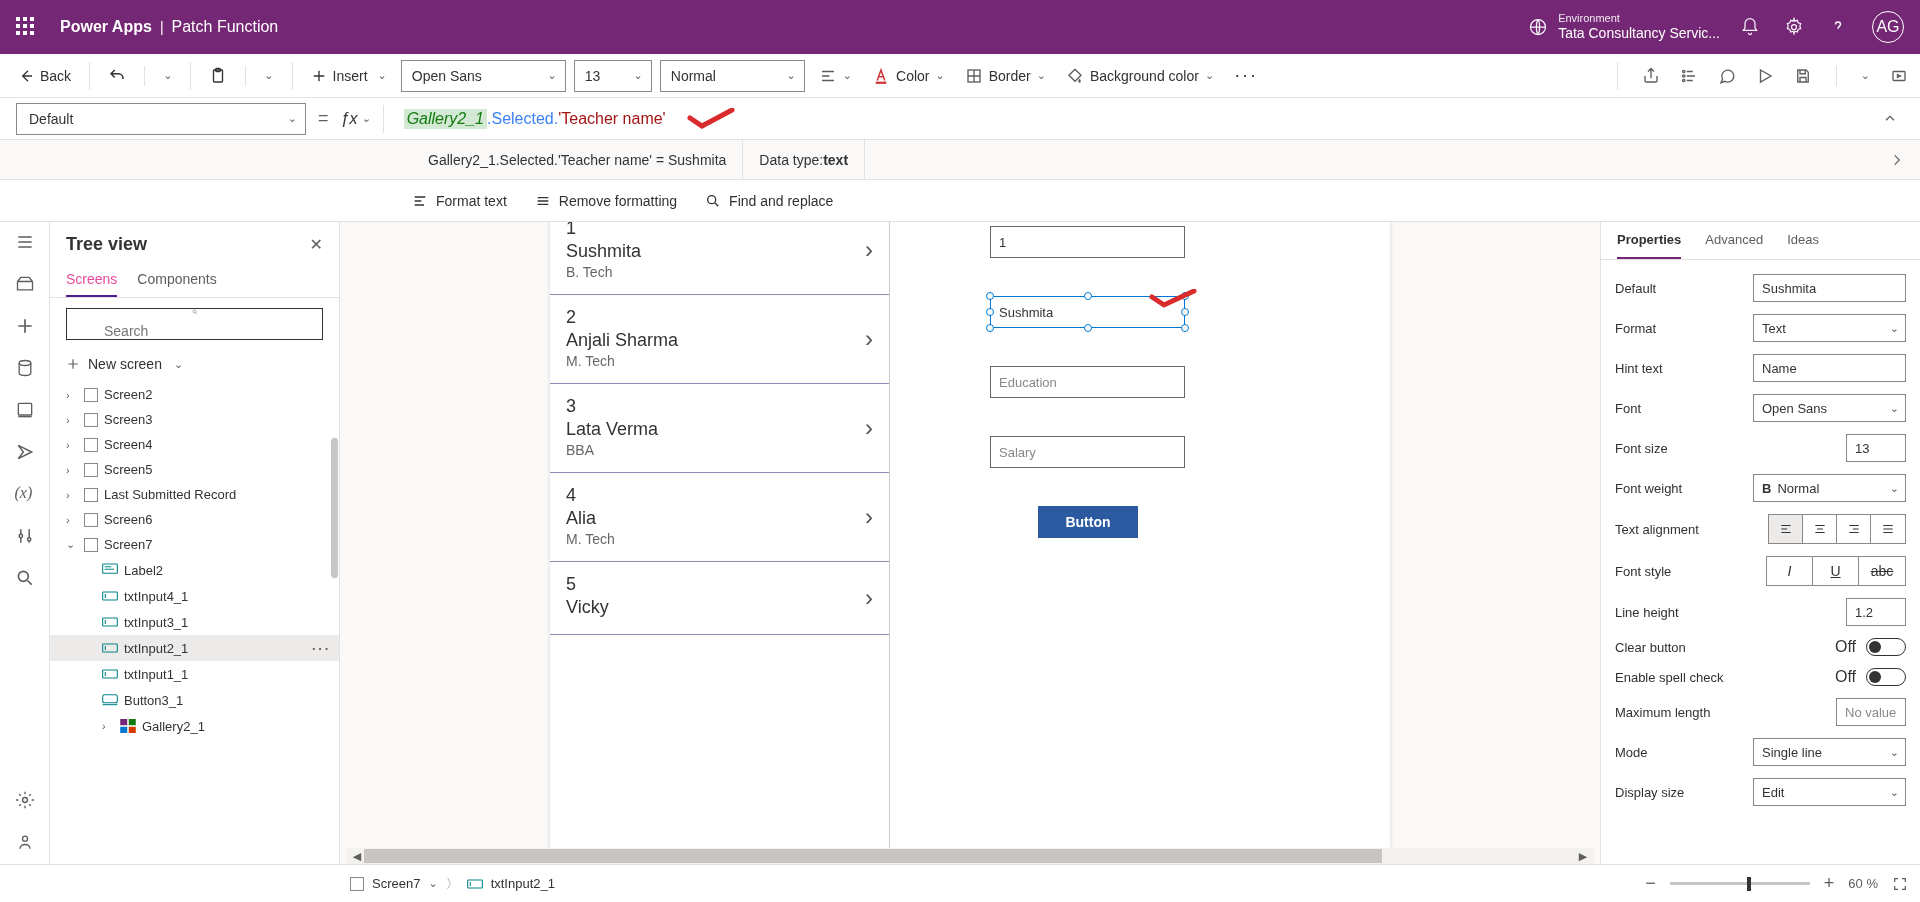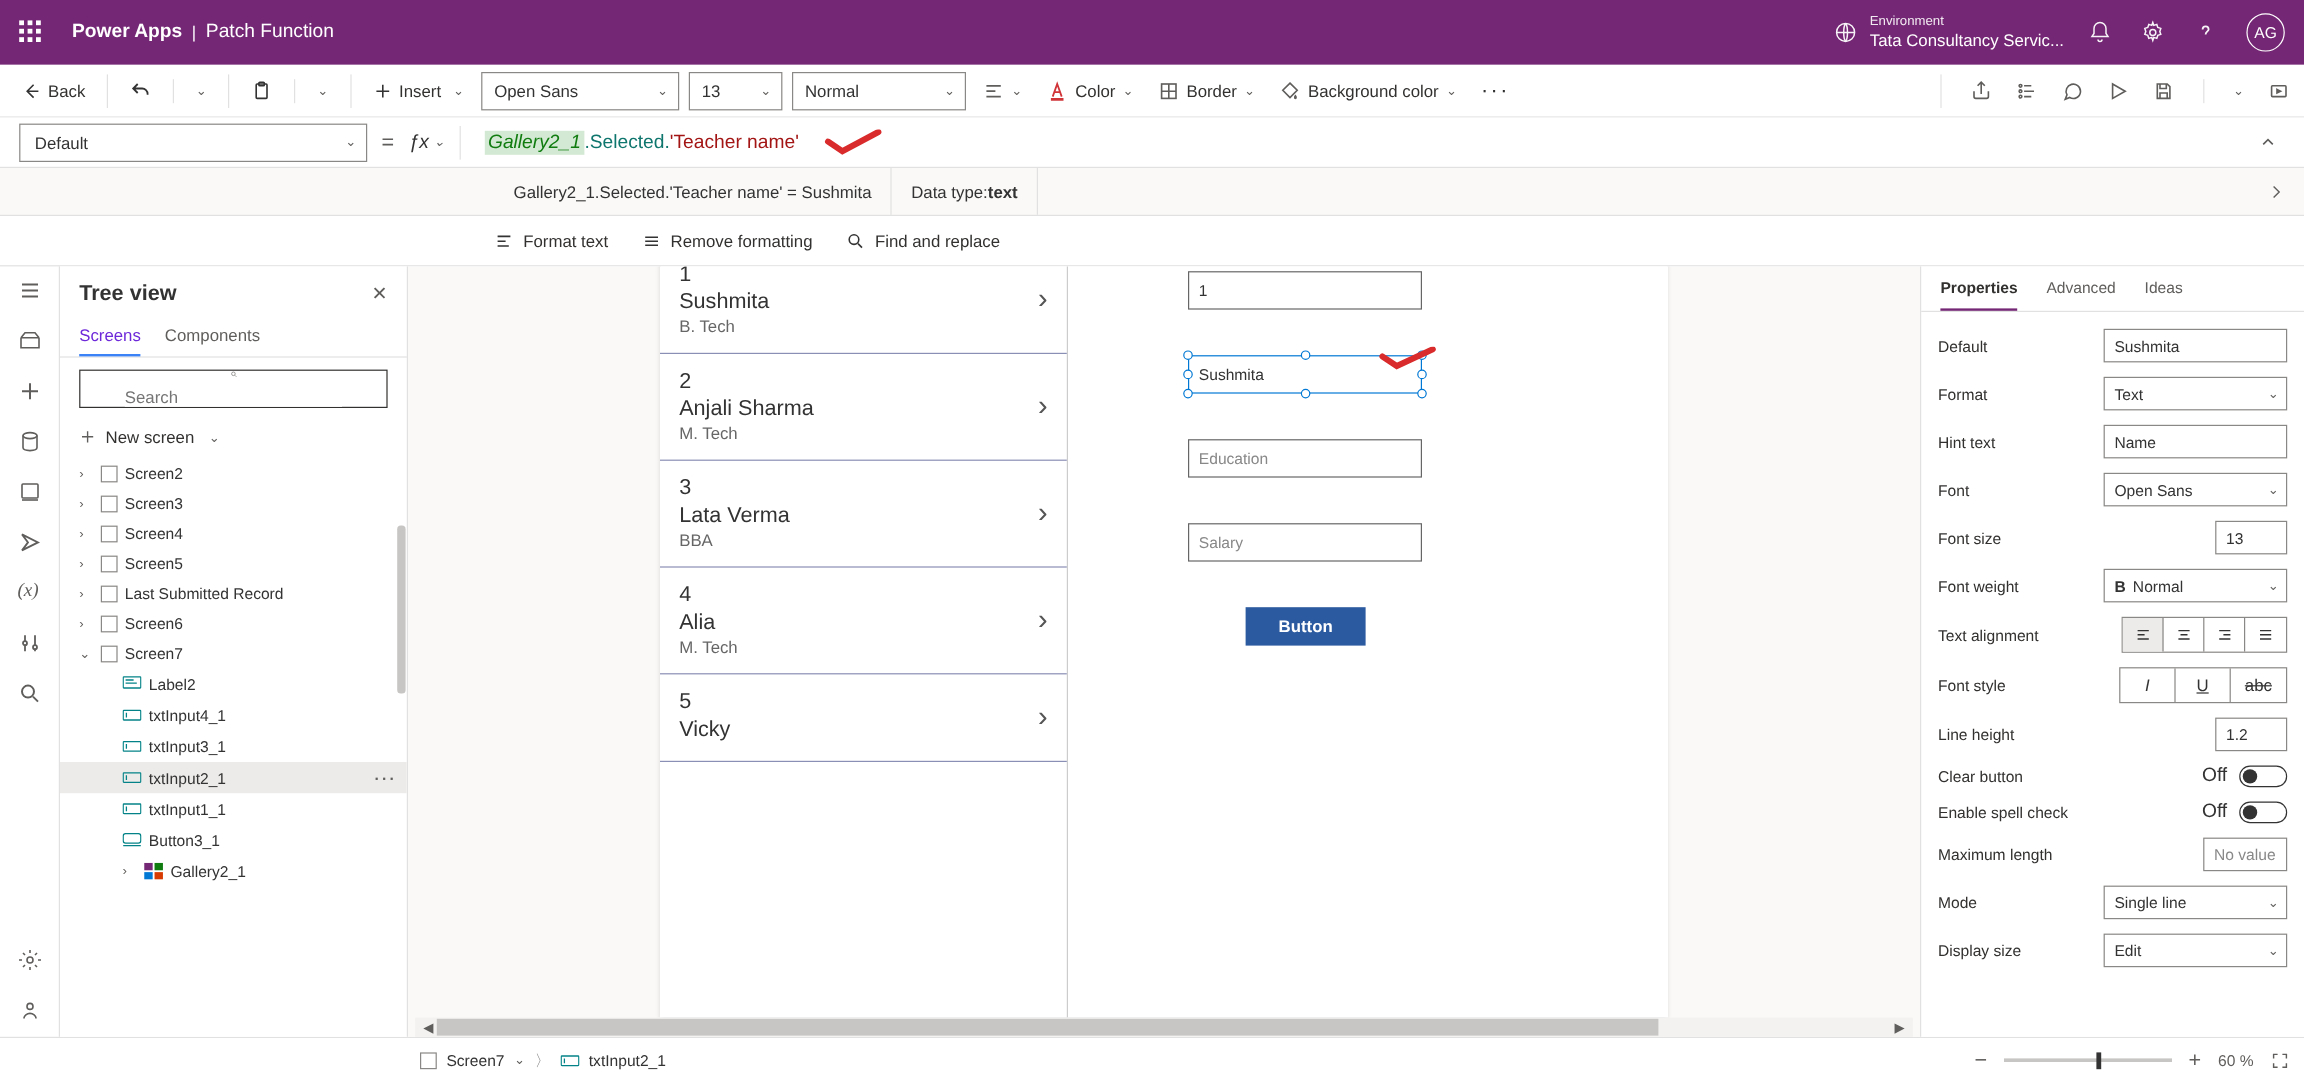--- a/index.html
+++ b/index.html
@@ -12,21 +12,21 @@
 .header-title { font-size: 16px; font-weight: 600; }
 .header-sep { margin: 0 8px; font-weight: 300; }
 .header-app { font-size: 16px; }
 .header-spacer { flex: 1; }
 .env-block { display: flex; align-items: center; gap: 10px; margin-right: 20px; }
 .env-text { line-height: 1.2; }
 .env-label { font-size: 11px; opacity: .9; }
 .env-name { font-size: 14px; }
 .header-icons { display: flex; align-items: center; gap: 24px; }
 .header-icon { width: 20px; height: 20px; opacity: .95; cursor: pointer; }
-.avatar { width: 32px; height: 32px; border: 1.5px solid #fff; border-radius: 50%; display: flex; align-items: center; justify-content: center; font-size: 13px; }
+.avatar { width: 32px; height: 32px; border: 1.5px solid #fff; border-radius: 50%; display: flex; align-items: center; justify-content: center; font-size: 16px; }
 
 
 .toolbar { height: 44px; border-bottom: 1px solid #e1e1e1; display: flex; align-items: center; padding: 0 12px; gap: 8px; background: #fff; }
 .tb-btn { display: flex; align-items: center; gap: 6px; padding: 4px 6px; cursor: pointer; color: #323130; font-size: 14px; }
 .tb-sep { width: 1px; height: 28px; background: #e1e1e1; margin: 0 4px; }
 .tb-select { border: 1px solid #8a8886; height: 32px; padding: 0 28px 0 10px; font-size: 14px; background: #fff; position: relative; display: flex; align-items: center; cursor: pointer; }
 .tb-select .chev { position: absolute; right: 8px; }
 .tb-select.font { width: 165px; }
 .tb-select.size { width: 78px; }
 .tb-select.weight { width: 145px; }
@@ -35,21 +35,21 @@
 .tb-right { margin-left: auto; display: flex; align-items: center; gap: 20px; }
 
 
 .formula-row { height: 42px; border-bottom: 1px solid #e1e1e1; display: flex; align-items: center; padding: 0 16px; gap: 12px; background: #fff; }
 .prop-select { border: 1px solid #8a8886; height: 32px; width: 290px; padding: 0 28px 0 12px; font-size: 14px; position: relative; display: flex; align-items: center; }
 .prop-select .chev { position: absolute; right: 8px; }
 .eq { font-size: 18px; color: #605e5c; }
 .fx { font-style: italic; font-size: 16px; color: #333; display: flex; align-items: center; gap: 4px; }
 .formula-input { flex: 1; font-family: "Consolas", monospace; font-size: 16px; padding: 4px 8px; display: flex; align-items: center; gap: 0; }
 .formula-gallery { background: #d4e9d4; color: #107c10; font-style: italic; padding: 1px 3px; }
-.formula-rest { color: #0f766e; }
+.formula-rest { color: #3b82f6; }
 .formula-str { color: #a31515; }
 .expand-chev { cursor: pointer; padding: 6px; }
 
 
 .intel-row { height: 40px; border-bottom: 1px solid #e1e1e1; display: flex; align-items: center; background: #faf9f8; }
 .intel-left { width: 50px; }
 .intel-spacer { width: 362px; }
 .intel-block { padding: 0 16px; font-size: 14px; border-right: 1px solid #e1e1e1; height: 100%; display: flex; align-items: center; }
 .intel-type b { font-weight: 600; }
 .intel-arrow { margin-left: auto; padding: 0 16px; cursor: pointer; }
@@ -65,21 +65,21 @@
 .rail-icon.active { color: #742774; }
 .rail-bottom { margin-top: auto; margin-bottom: 12px; display: flex; flex-direction: column; gap: 22px; align-items: center; }
 
 
 .tree-panel { width: 290px; border-right: 1px solid #e1e1e1; display: flex; flex-direction: column; background: #fff; }
 .tree-header { padding: 12px 16px 8px; display: flex; align-items: center; }
 .tree-title { font-size: 18px; font-weight: 600; flex: 1; }
 .tree-close { cursor: pointer; color: #605e5c; font-size: 16px; }
 .tree-tabs { display: flex; padding: 0 16px; border-bottom: 1px solid #e1e1e1; gap: 20px; }
 .tree-tab { padding: 8px 0; font-size: 14px; cursor: pointer; color: #605e5c; }
-.tree-tab.active { color: #6d28d9; border-bottom: 2px solid #3b82f6; font-weight: 400; }
+.tree-tab.active { color: #ec4899; border-bottom: 2px solid #4c1d95; font-weight: 400; }
 .search-box { margin: 10px 16px; border: 1px solid #323130; height: 32px; display: flex; align-items: center; padding: 0 8px; gap: 8px; flex-direction: column; }
 .search-box input { border: none; outline: none; flex: 1; font-size: 14px; }
 .new-screen { padding: 6px 16px; display: flex; align-items: center; gap: 8px; font-size: 14px; cursor: pointer; color: #323130; }
 .tree-list { flex: 1; overflow-y: auto; padding: 4px 0; position: relative; }
 .tree-item { display: flex; align-items: center; padding: 5px 8px 5px 16px; font-size: 13px; cursor: pointer; gap: 6px; position: relative; }
 .tree-item.selected { background: #edebe9; }
 .tree-item .exp { width: 12px; color: #605e5c; font-size: 11px; }
 .tree-item .chk { width: 14px; height: 14px; border: 1px solid #8a8886; }
 .tree-item .ico { width: 16px; height: 16px; display: flex; align-items: center; justify-content: center; }
 .tree-item.indent1 { padding-left: 52px; }

